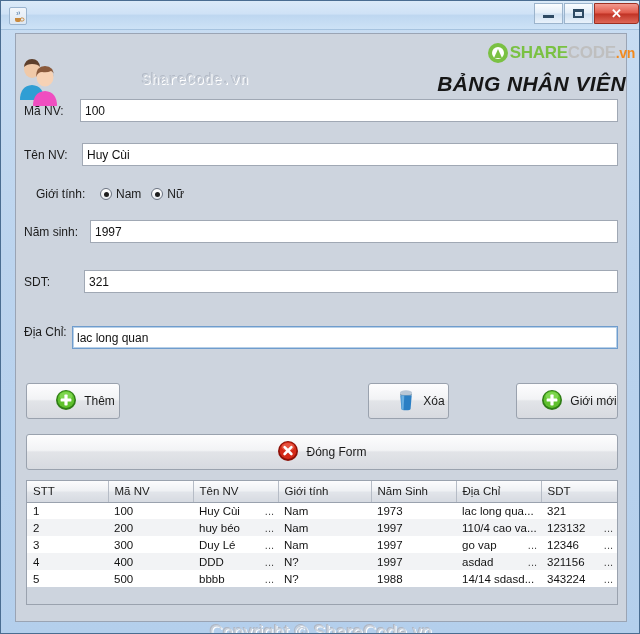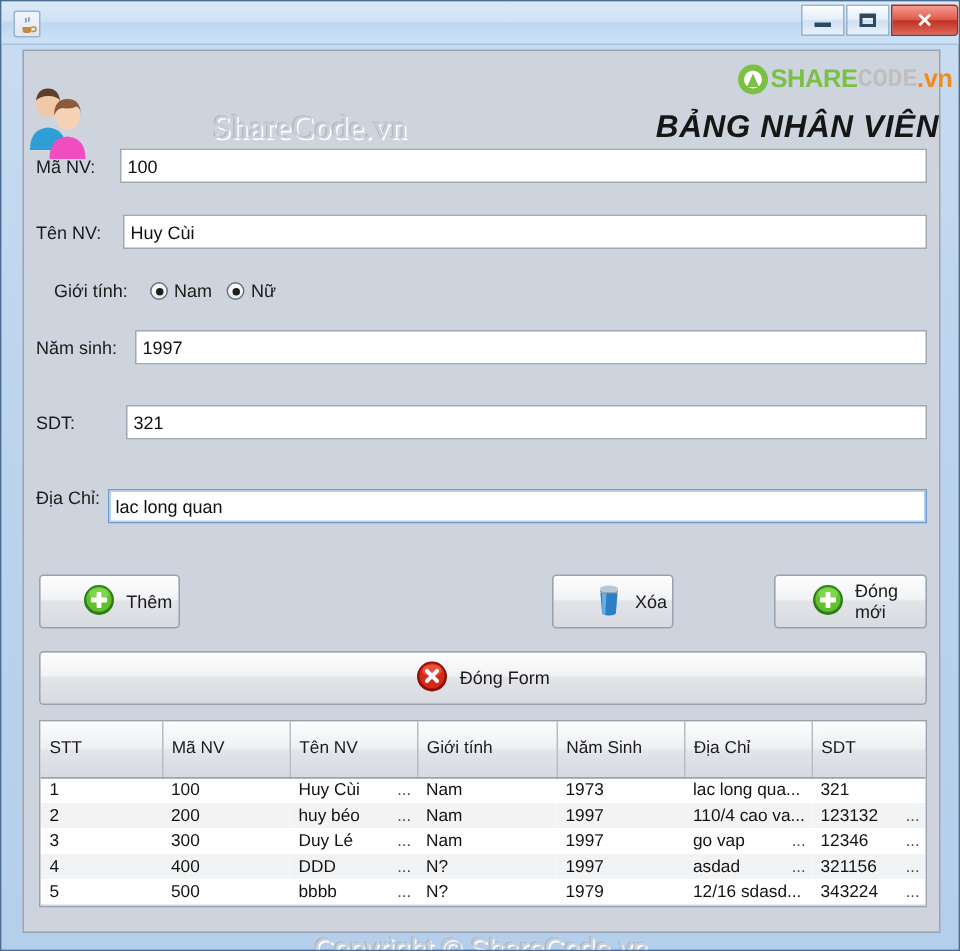--- a/index.html
+++ b/index.html
@@ -81,38 +81,38 @@
   }
   .logo-mark .inner {
     position: relative; z-index: 2;
     width: 0; height: 0;
     border-left: 4px solid transparent;
     border-right: 4px solid transparent;
     border-bottom: 9px solid #7ac143;
   }
   .logo-txt { font-size: 17px; font-weight: bold; letter-spacing: -0.3px; }
   .logo-share { color: #7ac143; }
-  .logo-code { color: #bfbfbf; font-family: Liberation Mono, monospace; }
-  .logo-vn { color: #f28a1e; font-size: 17px; }
+  .logo-code { color: #bfbfbf; }
+  .logo-vn { color: #f28a1e; font-size: 14px; }
 
   
   .panel {
     position: absolute;
     left: 14px; top: 32px;
     width: 612px; height: 589px;
     background: #cdd4de;
     border: 1px solid #9aa4b4;
   }
 
   
   .wm-top {
     position: absolute; left: 126px; top: 38px;
-    font-size: 22px; color: #c8cfd9;
+    font-size: 14px; color: #c8cfd9;
     text-shadow: 1px 1px 0 #ffffff, -1px -1px 0 #b3bac6;
-    font-family: Liberation Serif, serif;
+    font-family: Liberation Mono, monospace;
     letter-spacing: 0.5px;
     pointer-events: none;
   }
   .wm-bottom {
     position: absolute; left: 0; right: 0; top: 588px;
     text-align: center;
     font-size: 18px; color: #c9d0da;
     text-shadow: 1px 1px 0 #ffffff, -1px -1px 0 #b0b7c3;
     letter-spacing: 0.3px;
     pointer-events: none;
@@ -189,21 +189,21 @@
   .table-wrap {
     position: absolute;
     left: 10px; top: 446px;
     width: 592px; height: 125px;
     background: #ffffff;
     border: 1px solid #9aa2ae;
     overflow: hidden;
   }
   table { border-collapse: collapse; width: 100%; table-layout: fixed; }
   thead th {
-    height: 37px;
+    height: 21px;
     background: linear-gradient(to bottom, #fcfcfd 0%, #eef0f3 48%, #e2e5ea 52%, #d6dae1 100%);
     border-right: 1px solid #b6bcc6;
     border-bottom: 1px solid #9aa2ae;
     font-size: 11.5px; font-weight: normal;
     color: #1b1b1b;
     text-align: left;
     padding: 0 0 0 6px;
   }
   tbody td {
     height: 17px;
@@ -347,21 +347,21 @@
     <div class="btn" style="left:500px; top:349px; width:102px;">
       <span>
         <svg width="22" height="22" viewBox="0 0 22 22">
           <circle cx="11" cy="11" r="10" fill="#2f7d16"></circle>
           <circle cx="11" cy="10.5" r="8.4" fill="#5fc12d"></circle>
           <ellipse cx="11" cy="7" rx="6.5" ry="4" fill="#8ade5c" opacity="0.7"></ellipse>
           <rect x="9.4" y="5.6" width="3.2" height="10.8" rx="0.6" fill="#ffffff"></rect>
           <rect x="5.6" y="9.4" width="10.8" height="3.2" rx="0.6" fill="#ffffff"></rect>
         </svg>
       </span>
-      <span>Đóng mới</span>
+      <span>Giới mới</span>
     </div>
 
     <div class="btn-wide">
       <span>
         <svg width="22" height="22" viewBox="0 0 22 22">
           <circle cx="11" cy="11" r="10" fill="#8c1007"></circle>
           <circle cx="11" cy="10.5" r="8.4" fill="#d42a18"></circle>
           <ellipse cx="11" cy="7" rx="6.5" ry="4" fill="#ef6a56" opacity="0.65"></ellipse>
           <g stroke="#ffffff" stroke-width="2.6" stroke-linecap="round">
             <line x1="7.6" y1="7.2" x2="14.4" y2="14"></line>
@@ -484,22 +484,22 @@
           <tr>
             <td>5</td>
             <td>500</td>
             <td>
                 <span class="cell-inner">
                   <span>bbbb</span>
                   <span class="ellip">...</span>
                 </span>
               </td>
             <td>N?</td>
-            <td>1979</td>
-            <td>12/16 sdasd...</td>
+            <td>1988</td>
+            <td>14/14 sdasd...</td>
             <td>
                 <span class="cell-inner">
                   <span>343224</span>
                   <span class="ellip">...</span>
                 </span>
               </td>
           </tr>
         </tbody>
       </table>
       <div class="table-body-area"></div>

